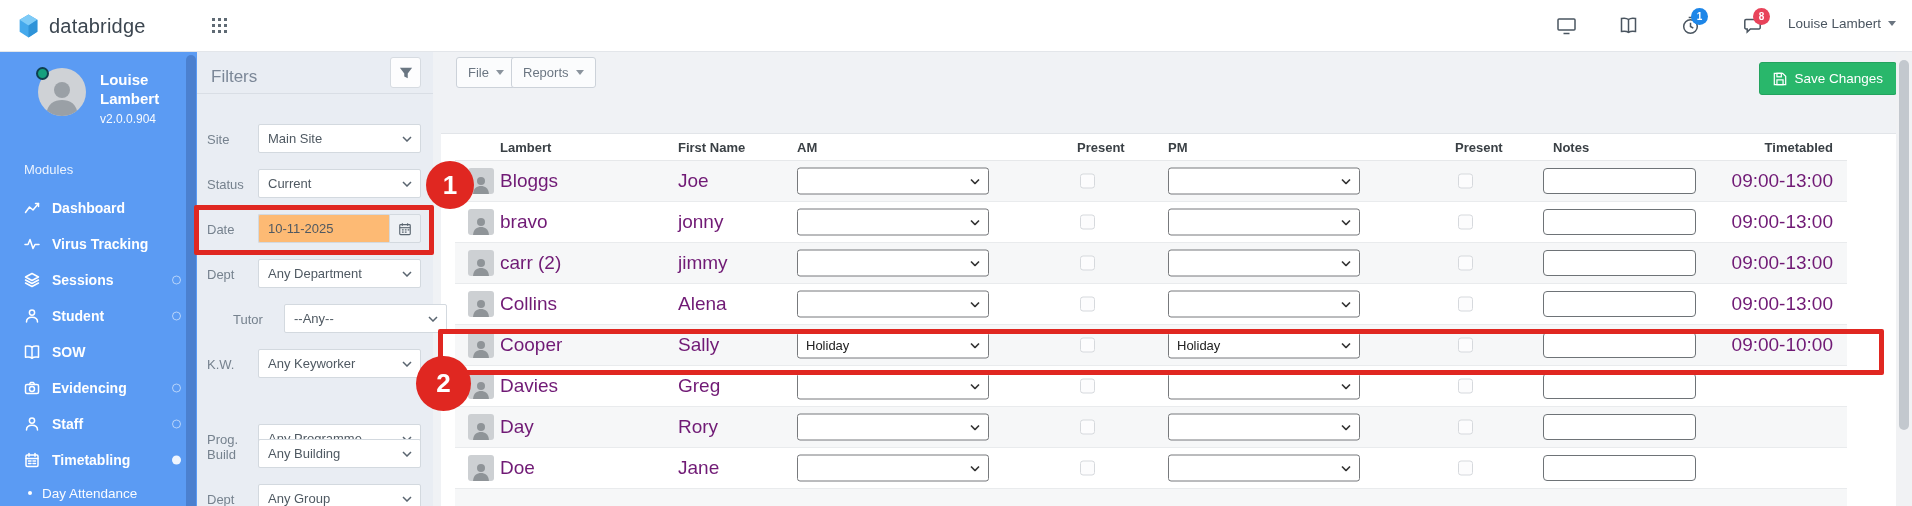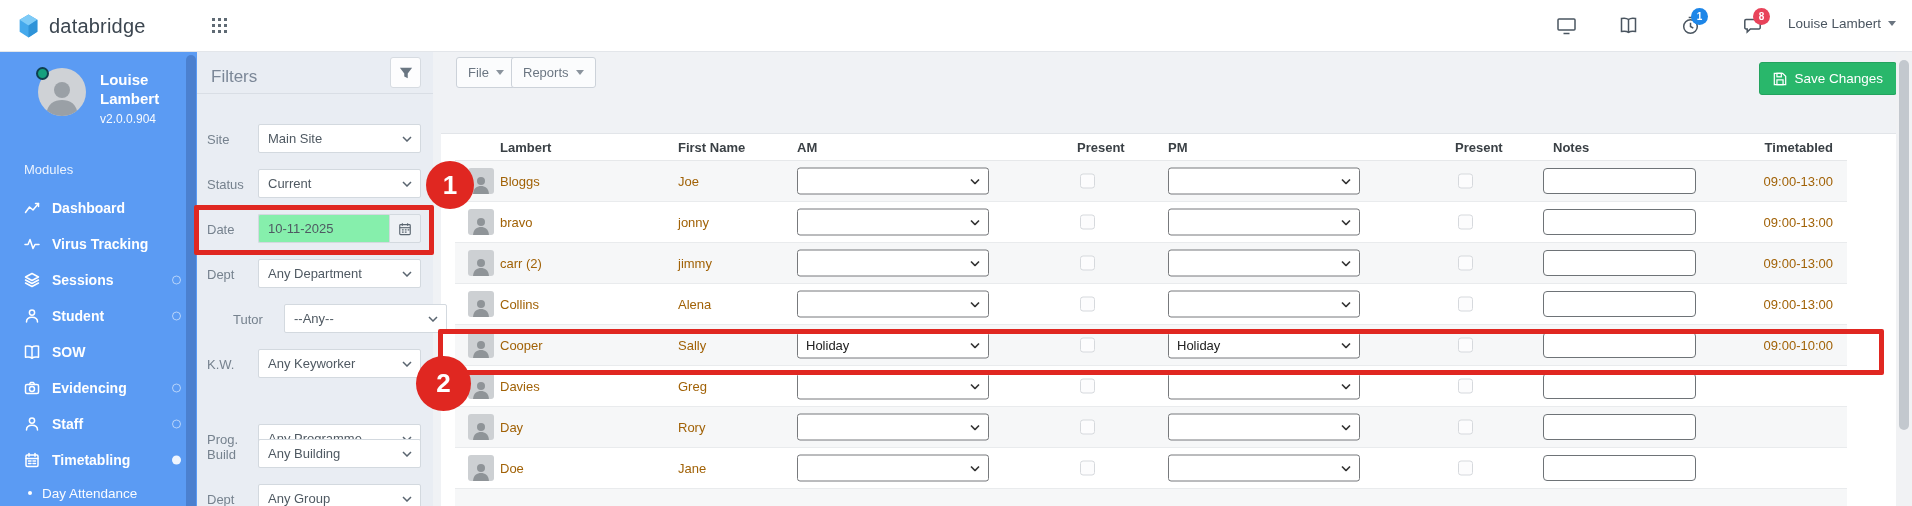--- a/index.html
+++ b/index.html
@@ -55,41 +55,41 @@
     border:1px solid #d6dbe1; border-radius:3px; display:flex; align-items:center; justify-content:center; cursor:pointer; }
   .filters-divider { position:absolute; left:0; top:41px; width:236px; height:1px; background:#d9dee5; }
   .filter-row { position:absolute; left:0; width:236px; height:29px;text-align:right; }
   .filter-label { position:absolute; left:10px; top:50%; transform:translateY(-50%);
     font-size:13px; color:#76828e; }
   .filter-select { position:absolute; left:61px; top:0; width:163px; height:29px; background:#fff;
     border:1px solid #d3d9df; border-radius:2px; font-size:13px; color:#4f5962;
     display:flex; align-items:center; padding-left:9px; cursor:pointer; }
   .filter-select .chev { position:absolute; right:8px; top:50%; transform:translateY(-50%); }
   .date-group { position:absolute; left:61px; top:0; width:163px; height:29px; display:flex; }
-  .date-input { width:131px; height:29px; background:#86efac; border:1px solid #d3d9df; border-right:none;
+  .date-input { width:131px; height:29px; background:#fdba74; border:1px solid #d3d9df; border-right:none;
     border-radius:2px 0 0 2px; font-size:13px; color:#4f5962; display:flex; align-items:center; padding-left:9px; }
   .date-addon { width:32px; height:29px; background:#eef1f5; border:1px solid #d3d9df;
     border-radius:0 2px 2px 0; display:flex; align-items:center; justify-content:center; cursor:pointer; }
   
   .main { position:absolute; left:433px; top:52px; width:1479px; height:454px; background:#f0f2f5; }
   .btn-plain { position:absolute; top:5px; height:31px; background:#fbfcfd; border:1px solid #ccd2d9;
     border-radius:3px; font-size:13px; color:#6b7682; display:flex; align-items:center; gap:7px;
     padding:4px 11px; cursor:pointer; }
   .btn-plain .caret-down { border-top-color:#8a939d; }
   .btn-save { position:absolute; right:15px; top:10px; height:33px; background:var(--accent-green,#29b76b);
     border:1px solid #23a35e; border-radius:3px; color:#fff; font-size:13.5px;
     display:flex; align-items:center; gap:7px; padding:0 13px; cursor:pointer; }
   .card { position:absolute; left:8px; top:81px; width:1471px; height:373px; background:#fff;
     border-top:1px solid #e2e5e9; }
   .tbl { position:absolute; left:14px; top:0; width:1392px; }
   .thead { position:relative; height:27px; border-bottom:1px solid #e6e8ea; }
   .th { position:absolute; top:50%; transform:translateY(-50%); font-size:13px; font-weight:bold; color:#3a4045; white-space:nowrap; }
   .tbody .trow { position:relative; height:41px; border-bottom:1px solid #e9ebed; background:#fff; }
   .tbody .trow:nth-child(odd) { background:#f6f7f8; }
-  .cell { position:absolute; top:50%; transform:translateY(-50%); font-size:13px; color:#a16207; white-space:nowrap; }
+  .cell { position:absolute; top:50%; transform:translateY(-50%); font-size:19px; color:#701a75; white-space:nowrap; }
   .col-surname { left:45px; } .col-first { left:223px; }
   .col-am { left:342px;text-align:right; } .col-pm { left:713px; }
   .col-present1 { left:622px; } .col-present2 { left:1000px; }
   .col-notes-h { left:1098px; }
   .col-time { left:1230px; width:155px; text-align:right; padding-right:7px; }
   .stud-avatar { position:absolute; left:13px; top:50%; transform:translateY(-50%); width:26px; height:26px;
     background:#cdd0d3; border-radius:3px; overflow:hidden; display:flex; align-items:flex-end; justify-content:center; }
   .row-select { position:absolute; top:50%; transform:translateY(-50%); width:192px; height:27px;
     background:#fff; border:1px solid #77797c; border-radius:3px; font-size:13px; color:#222;
     display:flex; align-items:center; padding-left:8px; cursor:pointer; }

